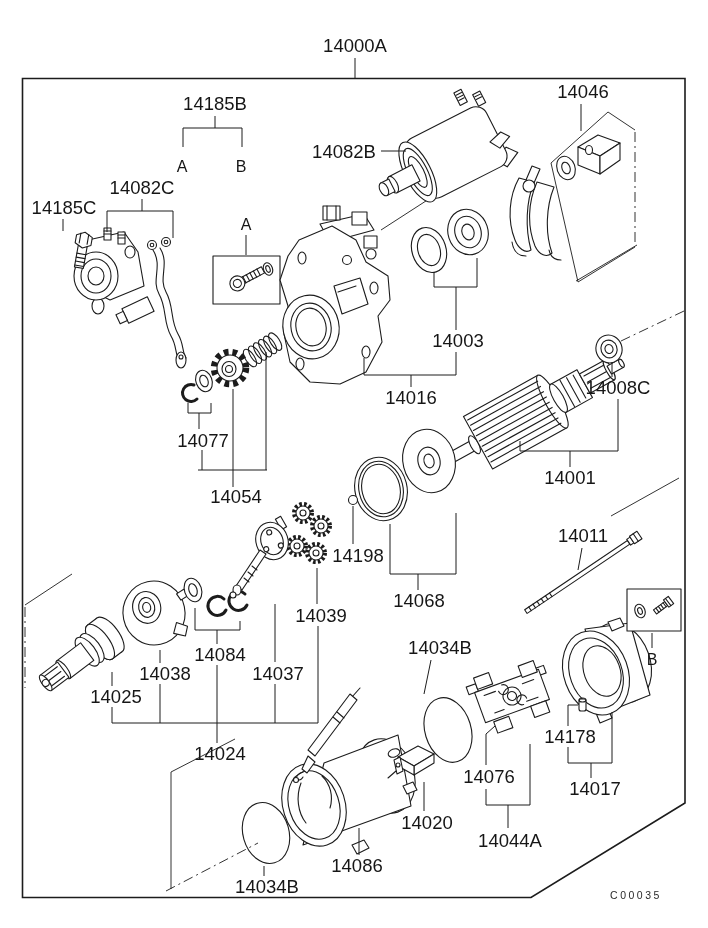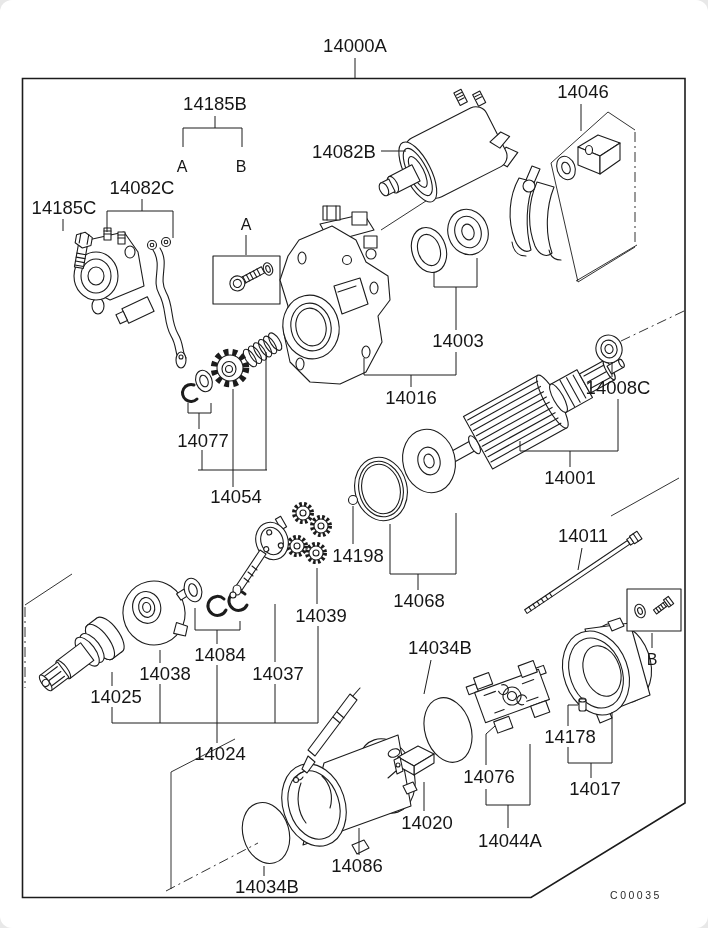--- a/index.html
+++ b/index.html
@@ -1,18 +1,18 @@
 <!DOCTYPE html>
 <html><head>
 <meta charset="utf-8">
 <style>
   html,body { margin:0; padding:0; background:#e8e8e8; }
   #stage {
     position:relative; width:708px; height:928px; background:#ffffff;
-    font-family:"Liberation Sans", sans-serif; overflow:hidden;border-radius:12px;
+    font-family:"Liberation Sans", sans-serif; overflow:hidden;
   }
   svg text { text-anchor:middle; }
   .lbl  { font-family:"Liberation Sans",sans-serif; font-size:18.5px; fill:#161616; }
   .ref  { font-family:"Liberation Sans",sans-serif; font-size:16px;   fill:#161616; }
   .code { font-family:"Liberation Sans",sans-serif; font-size:10.5px; letter-spacing:2.5px; fill:#2a2a2a; }
   .ln   { fill:none; stroke:#1c1c1c; stroke-width:1.1; stroke-linecap:round; stroke-linejoin:round; }
   .pt   { fill:#ffffff; stroke:#1c1c1c; stroke-width:1.1; stroke-linejoin:round; }
   .ldr  { fill:none; stroke:#1c1c1c; stroke-width:1; }
   .cln  { fill:none; stroke:#1c1c1c; stroke-width:0.9; }
   .dd   { stroke-dasharray:10 4 2 4; }

